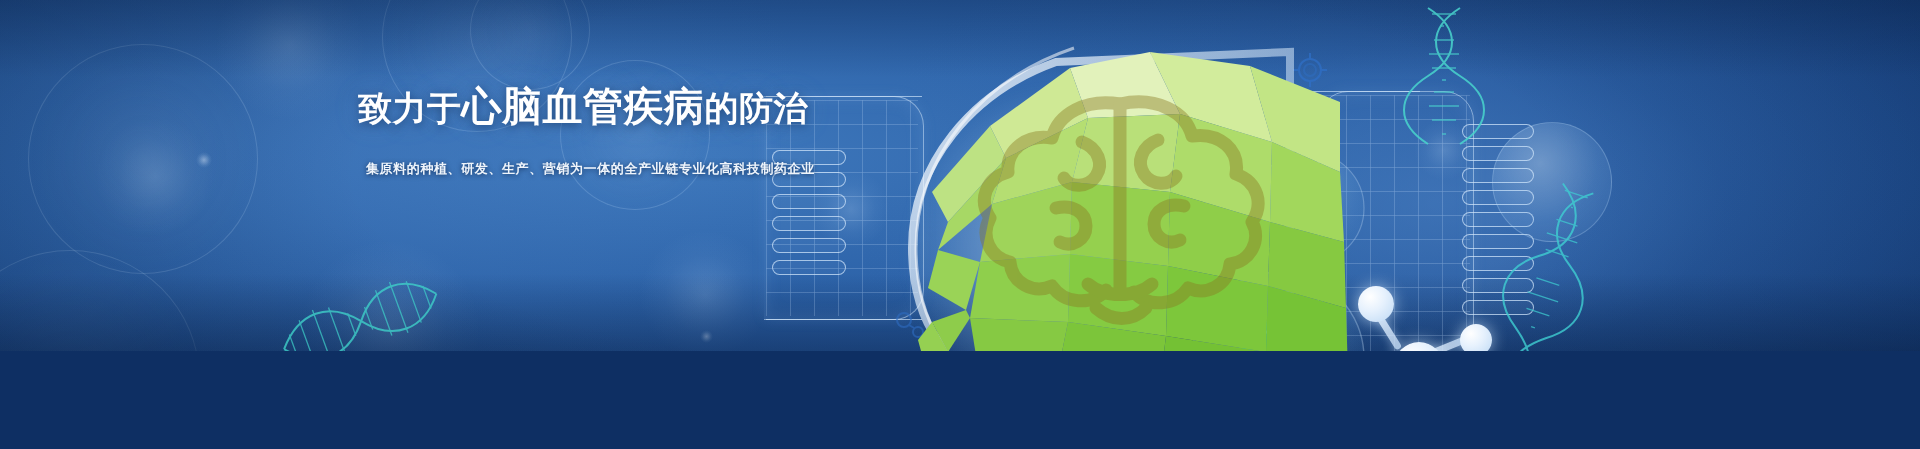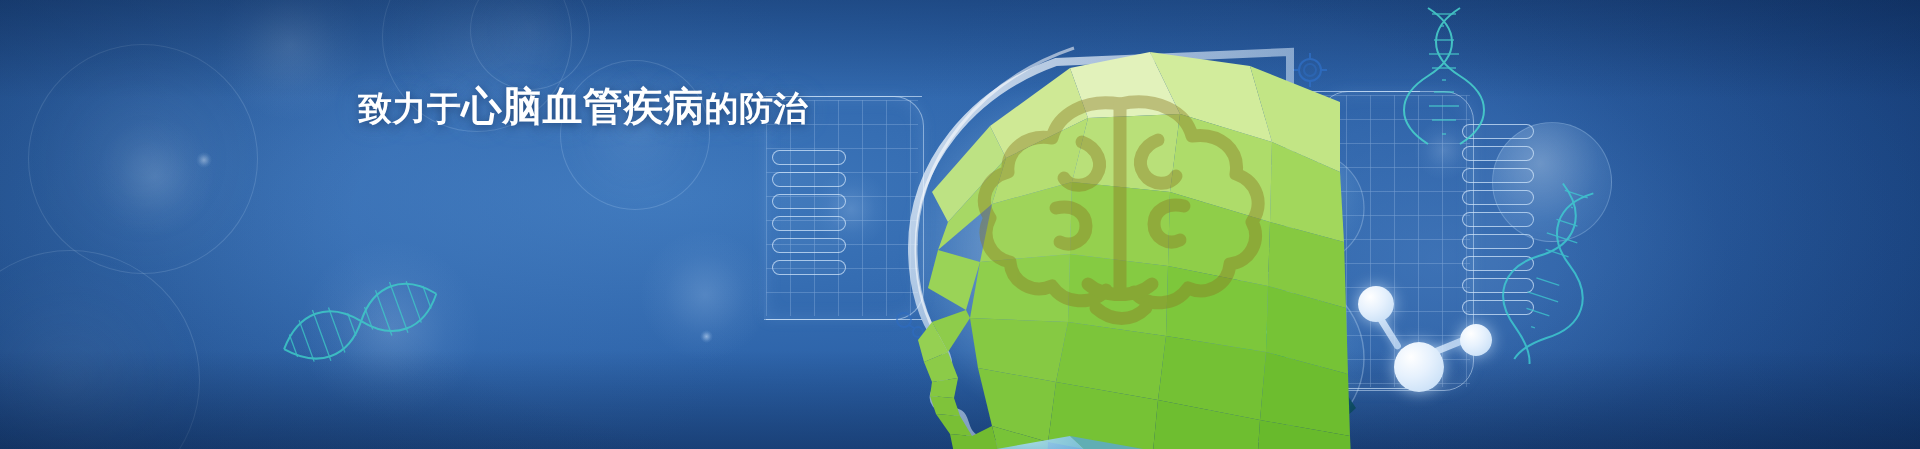--- a/index.html
+++ b/index.html
@@ -1,19 +1,19 @@
 <!DOCTYPE html>
 <html><head>
 <meta charset="utf-8">
 <title>Hero Banner</title>
 <style>
   html,body{margin:0;padding:0;background:#0e2f63;}
   *{box-sizing:border-box;}
   .stage{
-    position:relative;width:1920px;height:449px;overflow:hidden;
+    position:relative;width:1920px;height:351px;overflow:hidden;
     font-family:"Liberation Sans","DejaVu Sans",sans-serif;
     background:#1b4a8e;
   }
   
   .bg-base{position:absolute;inset:0;
     background:
       radial-gradient(120% 150% at 34% 44%, #3f79bd 0%, #2c62a8 28%, #1f4e92 55%, #173f7d 76%, #113164 100%);
   }
   .bg-vignette{position:absolute;inset:0;
     background:
@@ -353,16 +353,17 @@
       </linearGradient>
     </defs>
     <circle cx="90" cy="90" r="86" fill="url(#cellB)" stroke="rgba(206,230,252,.32)" stroke-width="1.4"></circle>
     <path d="M52 66 C70 48 96 50 104 70 C112 90 98 112 112 128 C124 142 148 140 160 128
              L168 140 C150 160 118 160 104 142 C90 124 98 102 88 88 C78 74 58 80 50 92 Z" fill="url(#bacB)" opacity=".95"></path>
     <path d="M58 72 C72 60 92 62 98 76" stroke="#86eae4" stroke-width="3" fill="none" opacity=".55"></path>
   </svg>
 
   <div class="copy">
     <h1 class="headline"><span class="h-sm">致力于</span><span class="h-lg">心脑血管疾病</span><span class="h-sm">的防治</span></h1>
+    <div class="tagline">集原料的种植、研发、生产、营销为一体的全产业链专业化高科技制药企业</div>
   </div>
 
   <div class="bg-vignette"></div>
 </div>
 
 </body></html>

